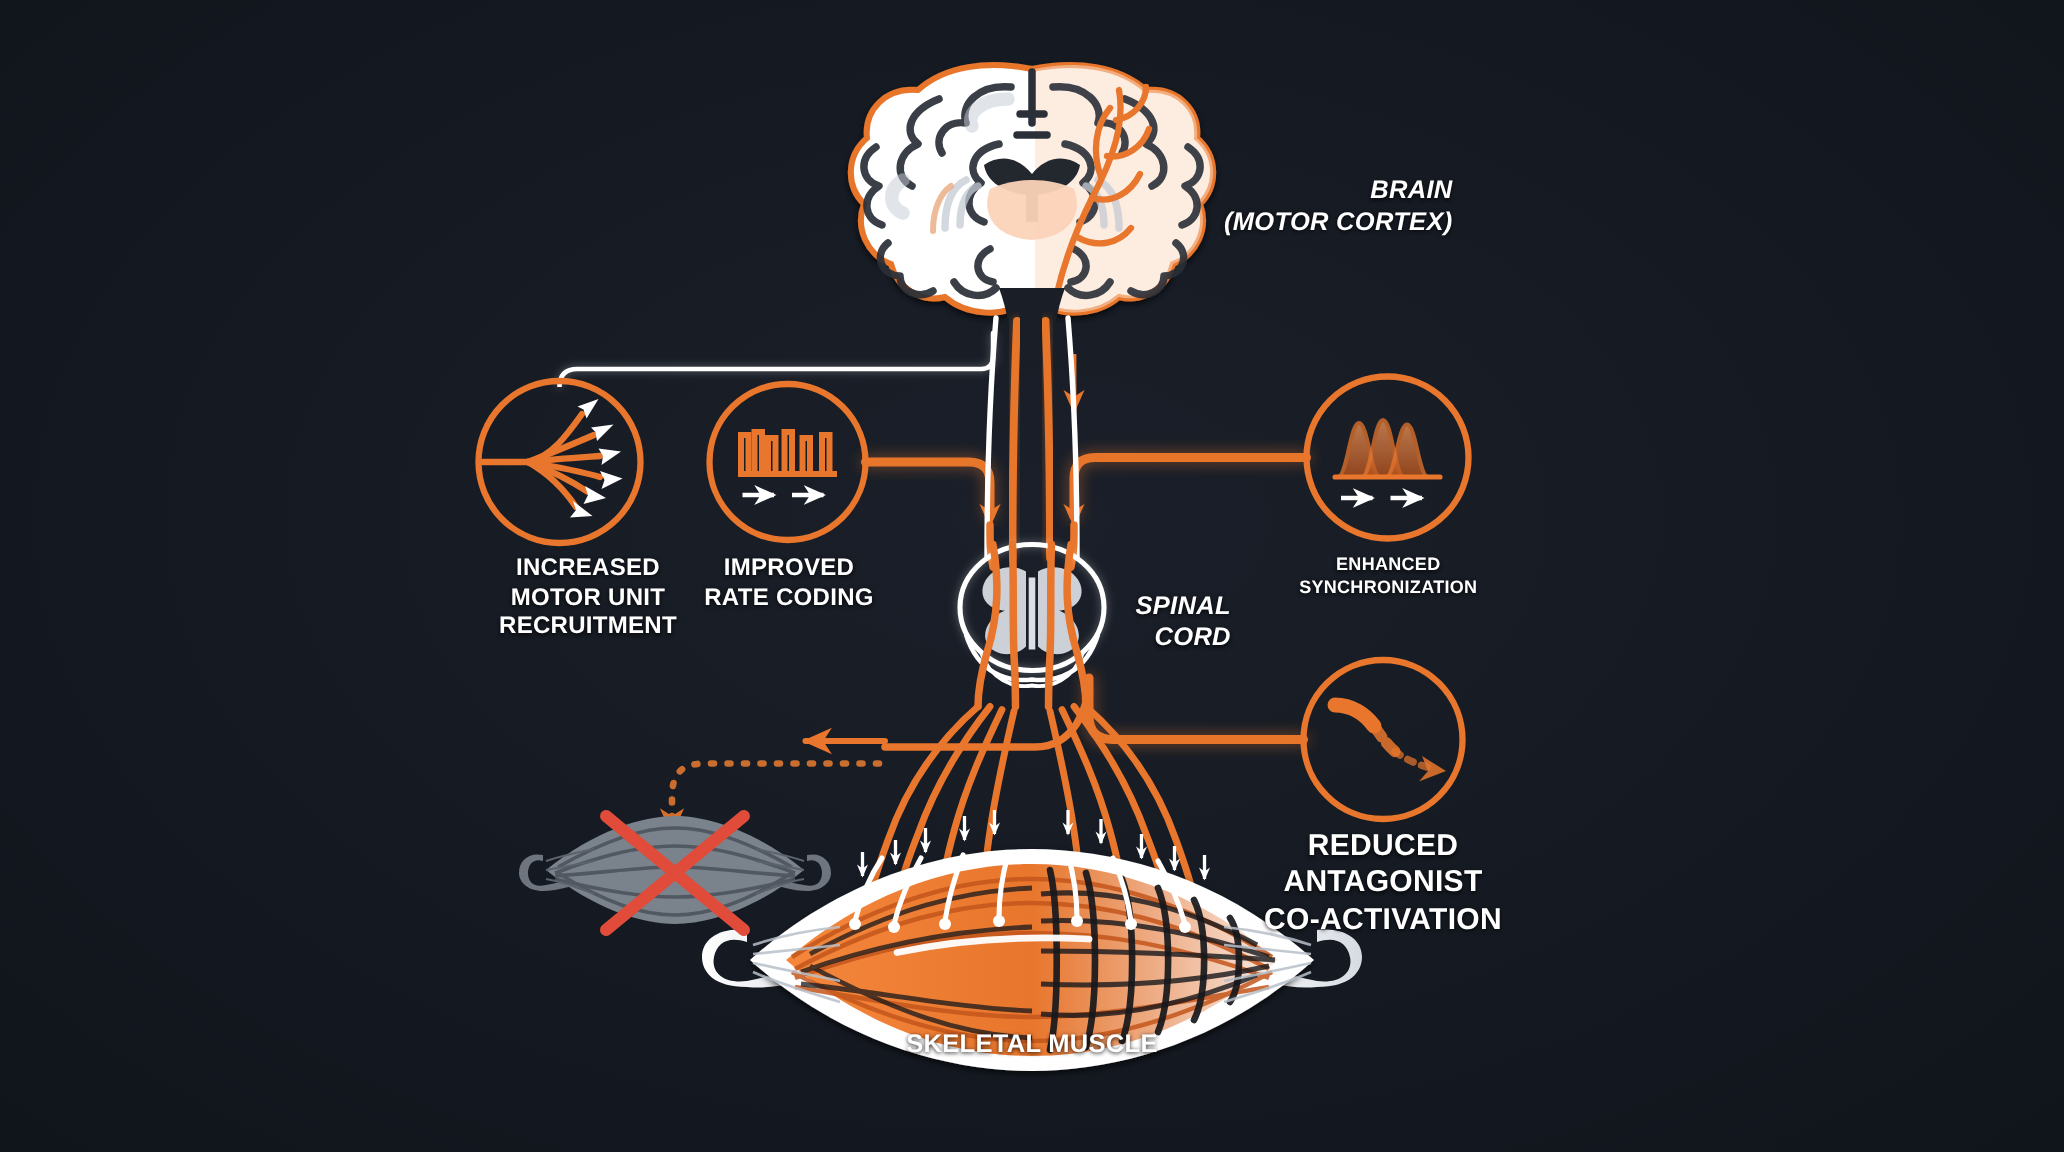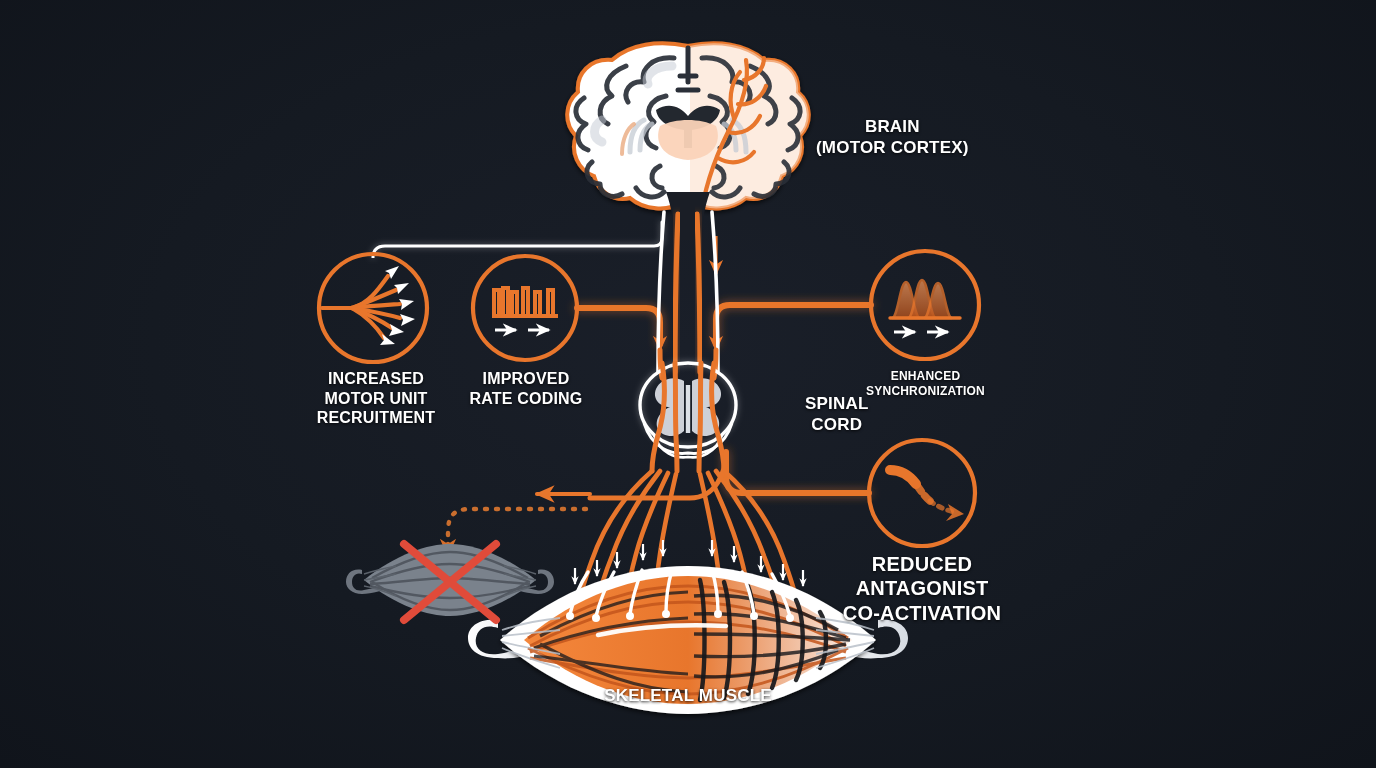--- a/index.html
+++ b/index.html
@@ -26,24 +26,24 @@
     color: #ffffff;
     font-family: "Liberation Sans", sans-serif;
     font-weight: bold;
     letter-spacing: 0.2px;
     text-shadow: 0 1px 3px rgba(0,0,0,0.85);
     line-height: 1.22;
     white-space: pre-line;
     pointer-events: none;
   }
   .lbl-center { text-align: center; }
-  .lbl-left { text-align: center; }
+  .lbl-left { text-align: right; font-style: italic; }
   #label-brain        { left: 816px; top: 117px; font-size: 17px; }
-  #label-spinal-cord  { left: 757px; top: 394px; font-size: 17px; margin-left: 48px; }
-  #label-recruitment  { left: 296px; top: 369px; width: 160px; font-size: 16px; }
+  #label-spinal-cord  { left: 757px; top: 394px; font-size: 17px; }
+  #label-recruitment  { left: 312px; top: 369px; width: 160px; font-size: 16px; }
   #label-rate-coding  { left: 452px; top: 369px; width: 148px; font-size: 16px; text-align: center; }
   #label-sync         { left: 838px; top: 369px; width: 175px; font-size: 12px; }
   #label-antagonist   { left: 812px; top: 552px; width: 220px; font-size: 20px; }
   #label-muscle       { left: 588px; top: 686px; width: 200px; font-size: 17px; }
 </style>
 </head>
 <body>
 
 <div id="stage">
 

